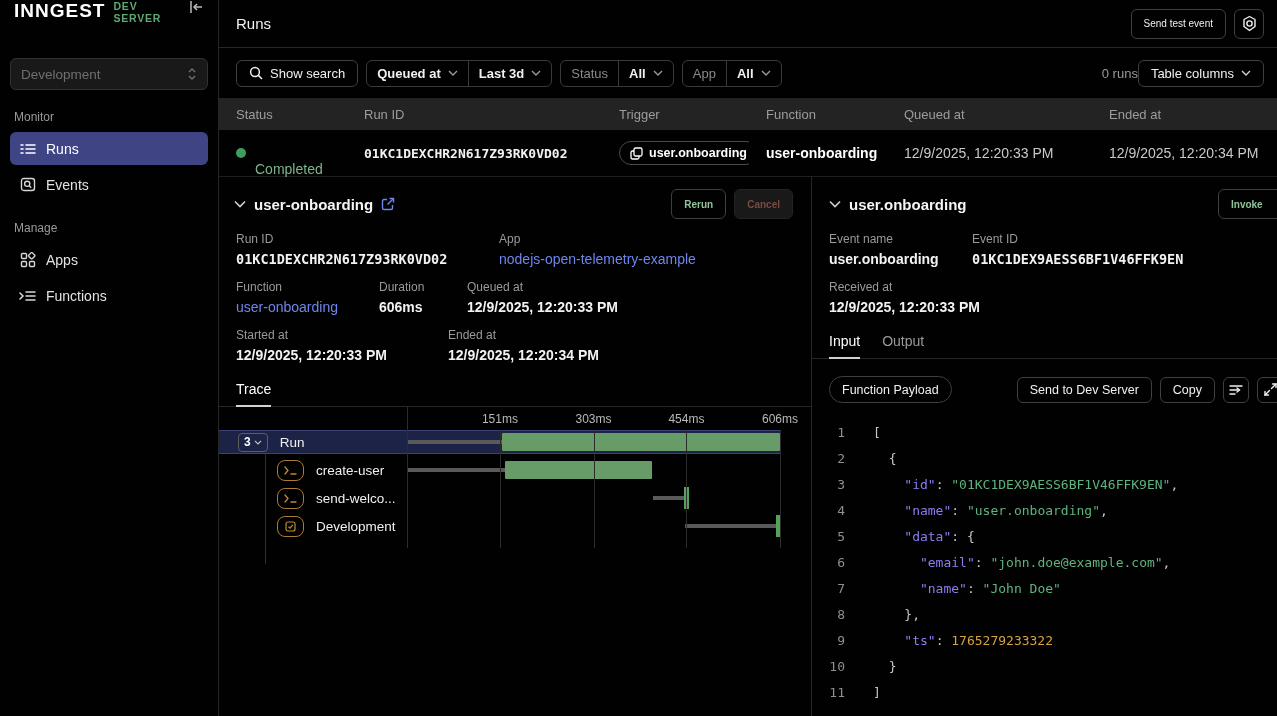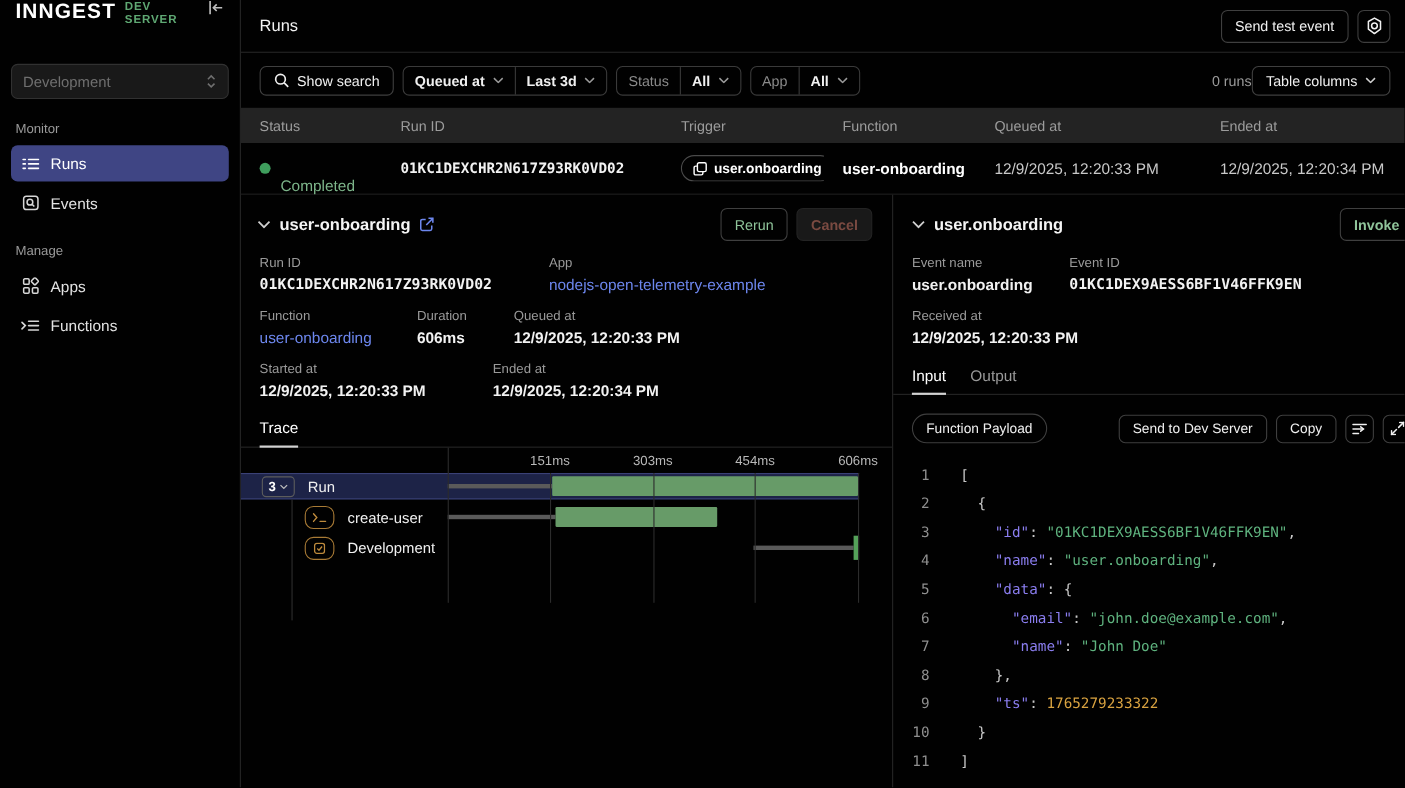--- a/index.html
+++ b/index.html
@@ -21,21 +21,21 @@
     padding:0 9px; font-size:14px; color:#e3e3e3; cursor:pointer; margin-bottom:3px; }
   .nav-item.active { background:#3f4584; color:#fff; }
   .nav-item .ic { display:flex; width:17px; justify-content:center; }
 
   
   .main { flex:1; display:flex; flex-direction:column; min-width:0; }
   .topbar { height:48px; border-bottom:1px solid #262626; display:flex; align-items:center; padding:0 13px 0 17px; }
   .page-title { font-size:15px; font-weight:400; color:#f2f2f2; }
   .topbar-right { margin-left:auto; display:flex; gap:8px; align-items:center; }
   .btn { background:transparent; border:1px solid #3f3f3f; border-radius:6px; color:#f0f0f0;
-    font-size:13px; font-family:inherit; display:flex; align-items:center; gap:7px; padding:0 12px; height:30px; cursor:pointer; }
+    font-size:10px; font-family:inherit; display:flex; align-items:center; gap:7px; padding:0 12px; height:30px; cursor:pointer; }
   .icon-btn { width:30px; justify-content:center; padding:0; }
 
   .filterbar { height:50px; display:flex; align-items:center; padding:0 13px 0 17px; gap:8px; }
   .fbtn { height:27px; font-size:13px; }
   .seg-group { display:flex; align-items:stretch; border:1px solid #3a3a3a; border-radius:6px; height:27px; }
   .seg { display:flex; align-items:center; gap:7px; padding:0 10px; font-size:13px; color:#f0f0f0; font-weight:600; cursor:pointer; }
   .seg + .seg { border-left:1px solid #3a3a3a; }
   .seg .lbl { color:#8a8a8a; font-weight:400; }
   .filter-right { margin-left:auto; display:flex; align-items:center; gap:0; }
   .runs-count { font-size:13px; color:#9a9a9a; }
@@ -57,21 +57,21 @@
   .dt { color:#c9c9c9; }
 
   
   .panels { flex:1; display:flex; min-height:0; }
   .left-panel { width:593px; flex:0 0 593px; border-right:1px solid #262626; position:relative; }
   .right-panel { flex:1; position:relative; min-width:0; }
 
   .detail-head { display:flex; align-items:center; padding:12px 18px 0 15px; height:42px; gap:8px; }
   .detail-title { font-size:15px; font-weight:600; color:#f5f5f5; }
   .head-actions { margin-left:auto; display:flex; gap:8px; }
-  .rerun-btn { color:#8fc49a; font-weight:400;text-align:center; }
+  .rerun-btn { color:#8fc49a; font-weight:700;text-align:center; }
   .cancel-btn { background:#191919; border:1px solid #232323; color:#7a4a41; font-weight:600; }
   .invoke-btn { position:absolute; right:-13px; top:12px; width:72px; color:#8fc49a; font-weight:600; justify-content:flex-start; }
 
   .fields { padding-left:17px; }
   .frow { display:flex; margin-top:13px; }
   .fcol { display:flex; flex-direction:column; gap:5px; }
   .flabel { font-size:12px; color:#9a9a9a; }
   .fval { font-size:14px; font-weight:700; color:#f2f2f2; }
   .fval.mono { font-size:13.5px; }
   .fval.link { color:#6d87ee; font-weight:400; cursor:pointer; }
@@ -366,20 +366,31 @@
                     <polyline points="1,1 4,4.5 1,8"></polyline>
                     <line x1="7" y1="8" x2="12" y2="8"></line>
                   </svg>
               </span>
               <span class="trace-label">create-user</span>
             <div class="delay-line" style="left: 188px; width: 98.4818px;"></div>
                 <div class="span-bar" style="left: 286.482px; width: 146.492px;"></div>
               </div>
             <div class="trace-row child">
               <span class="step-icon">
+                <svg width="13" height="9" viewBox="0 0 13 9" fill="none" stroke="#bd8a3c" stroke-width="1.3" stroke-linecap="round">
+                    <polyline points="1,1 4,4.5 1,8"></polyline>
+                    <line x1="7" y1="8" x2="12" y2="8"></line>
+                  </svg>
+              </span>
+              <span class="trace-label">send-welco...</span>
+            <div class="delay-line" style="left: 434.205px; width: 30.7756px;"></div>
+                <div class="span-tick" style="left: 464.98px;"></div>
+              </div>
+            <div class="trace-row child">
+              <span class="step-icon">
                 <svg width="11" height="11" viewBox="0 0 11 11" fill="none" stroke="#bd8a3c" stroke-width="1.2">
                     <rect x="1" y="1" width="9" height="9" rx="2"></rect>
                     <polyline points="3.4,5.6 5,7.2 7.8,3.8"></polyline>
                   </svg>
               </span>
               <span class="trace-label">Development</span>
             <div class="delay-line" style="left: 466.211px; width: 91.0957px;"></div>
                 <div class="span-tick" style="left: 557.307px;"></div>
               </div>
             <div class="tree-guide"></div>

